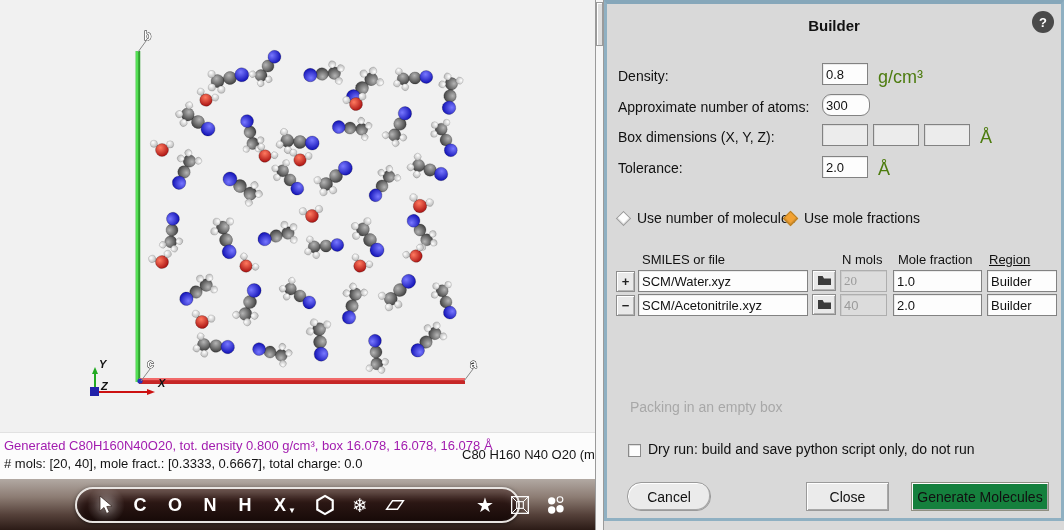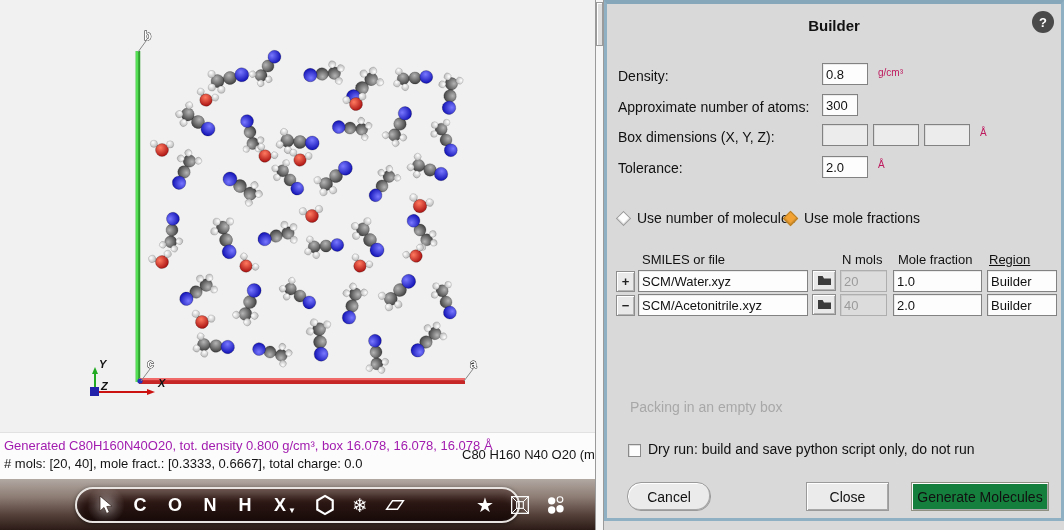--- a/index.html
+++ b/index.html
@@ -38,21 +38,21 @@
     border:1px solid #9a9a9a; box-shadow:inset 1px 1px 0 #fff; }
 
   
   .panel { position:absolute; left:604px; top:0; width:460px; height:530px; background:#d9d9d9; }
   .panel-frame { position:absolute; left:0; top:0; width:460px; height:521px;
     border:3px solid #8fb0c2; border-top:4px solid #86a7ba; pointer-events:none; }
   .panel-title { position:absolute; left:0; top:17px; width:100%; text-align:center; font-size:15px; font-weight:bold; color:#111; }
   .help-btn { position:absolute; left:428px; top:11px; width:22px; height:22px; border-radius:50%; background:#4a4a4a;
     color:#fff; font-size:13px; font-weight:bold; display:flex; align-items:center; justify-content:center; cursor:pointer; }
   .flabel { position:absolute; font-size:14px; color:#111; white-space:nowrap; }
-  .funit  { position:absolute; font-size:10px; color:#be185d; white-space:nowrap; }
+  .funit  { position:absolute; font-size:18px; color:#4d7c0f; white-space:nowrap; }
   .entry { position:absolute; height:22px; border:1px solid #828282; background:#fdfdfd; font-size:13px; color:#111;
     padding:0 3px; font-family:"Liberation Sans","DejaVu Sans",sans-serif; box-shadow:inset 1px 1px 0 rgba(0,0,0,0.07); }
   .entry.dim { background:#ececec; }
   .entry:disabled { background:#dcdcdc; color:#9b9b9b; border-color:#aeaeae; }
 
   .radio { position:absolute; display:flex; align-items:center; gap:8px; cursor:pointer; }
   .diamond { width:11px; height:11px; transform:rotate(45deg); background:#fdfdfd; border:1px solid #9b9b9b;
     box-shadow:inset -1px -1px 1px rgba(0,0,0,0.15); }
   .radio.sel .diamond { background:#f2a233; border-color:#b97f22; }
   .radio span { font-size:14px; color:#111; }
@@ -734,21 +734,21 @@
   <div class="panel">
     <div class="panel-frame"></div>
     <div class="panel-title">Builder</div>
     <div class="help-btn">?</div>
 
     <div class="flabel" style="left:14px; top:68px;">Density:</div>
     <input class="entry" style="left: 218px; top: 63px; width: 46px;" value="0.8">
     <div class="funit" style="left:274px; top:67px;">g/cm³</div>
 
     <div class="flabel" style="left:14px; top:99px;">Approximate number of atoms:</div>
-    <input class="entry" style="left: 218px; top: 94px; width: 36px;" value="300">
+    <input class="entry" style="left: 218px; top: 94px; width: 48px; border-radius: 9px;" value="300">
 
     <div class="flabel" style="left:14px; top:129px;">Box dimensions (X, Y, Z):</div>
     <input class="entry dim" style="left: 218px; top: 124px; width: 46px;" value="">
     <input class="entry dim" style="left: 269px; top: 124px; width: 46px;" value="">
     <input class="entry dim" style="left: 320px; top: 124px; width: 46px;" value="">
     <div class="funit" style="left:376px; top:127px;">Å</div>
 
     <div class="flabel" style="left:14px; top:160px;">Tolerance:</div>
     <input class="entry" style="left: 218px; top: 156px; width: 46px;" value="2.0">
     <div class="funit" style="left:274px; top:159px;">Å</div>
@@ -767,21 +767,21 @@
     <div class="thead" style="left:294px; top:252px;">Mole fraction</div>
     <div class="thead" style="left:385px; top:252px;text-decoration:underline;">Region</div>
 
     <div class="mini-btn" style="left:12px; top:271px;">+</div>
     <input class="entry" style="left: 34px; top: 270px; width: 170px;" value="SCM/Water.xyz">
     <div class="folder-btn" style="left:208px; top:270px;">
       <svg width="15" height="11" viewBox="0 0 15 11">
         <path d="M1 2.5 L1 10 L14 10 L14 3.5 L7 3.5 L5.6 1 L1 1 Z" fill="#3c3c3c"></path>
       </svg>
     </div>
-    <input class="entry" style="left: 236px; top: 270px; width: 47px;" disabled="" value="20">
+    <input class="entry" style="left: 236px; top: 270px; width: 47px; font-family: Liberation Serif, serif;" disabled="" value="20">
     <input class="entry" style="left: 289px; top: 270px; width: 89px;" value="1.0">
     <input class="entry" style="left: 383px; top: 270px; width: 70px;" value="Builder">
 
     <div class="mini-btn" style="left:12px; top:295px;">−</div>
     <input class="entry" style="left: 34px; top: 294px; width: 170px;" value="SCM/Acetonitrile.xyz">
     <div class="folder-btn" style="left:208px; top:294px;">
       <svg width="15" height="11" viewBox="0 0 15 11">
         <path d="M1 2.5 L1 10 L14 10 L14 3.5 L7 3.5 L5.6 1 L1 1 Z" fill="#3c3c3c"></path>
       </svg>
     </div>

